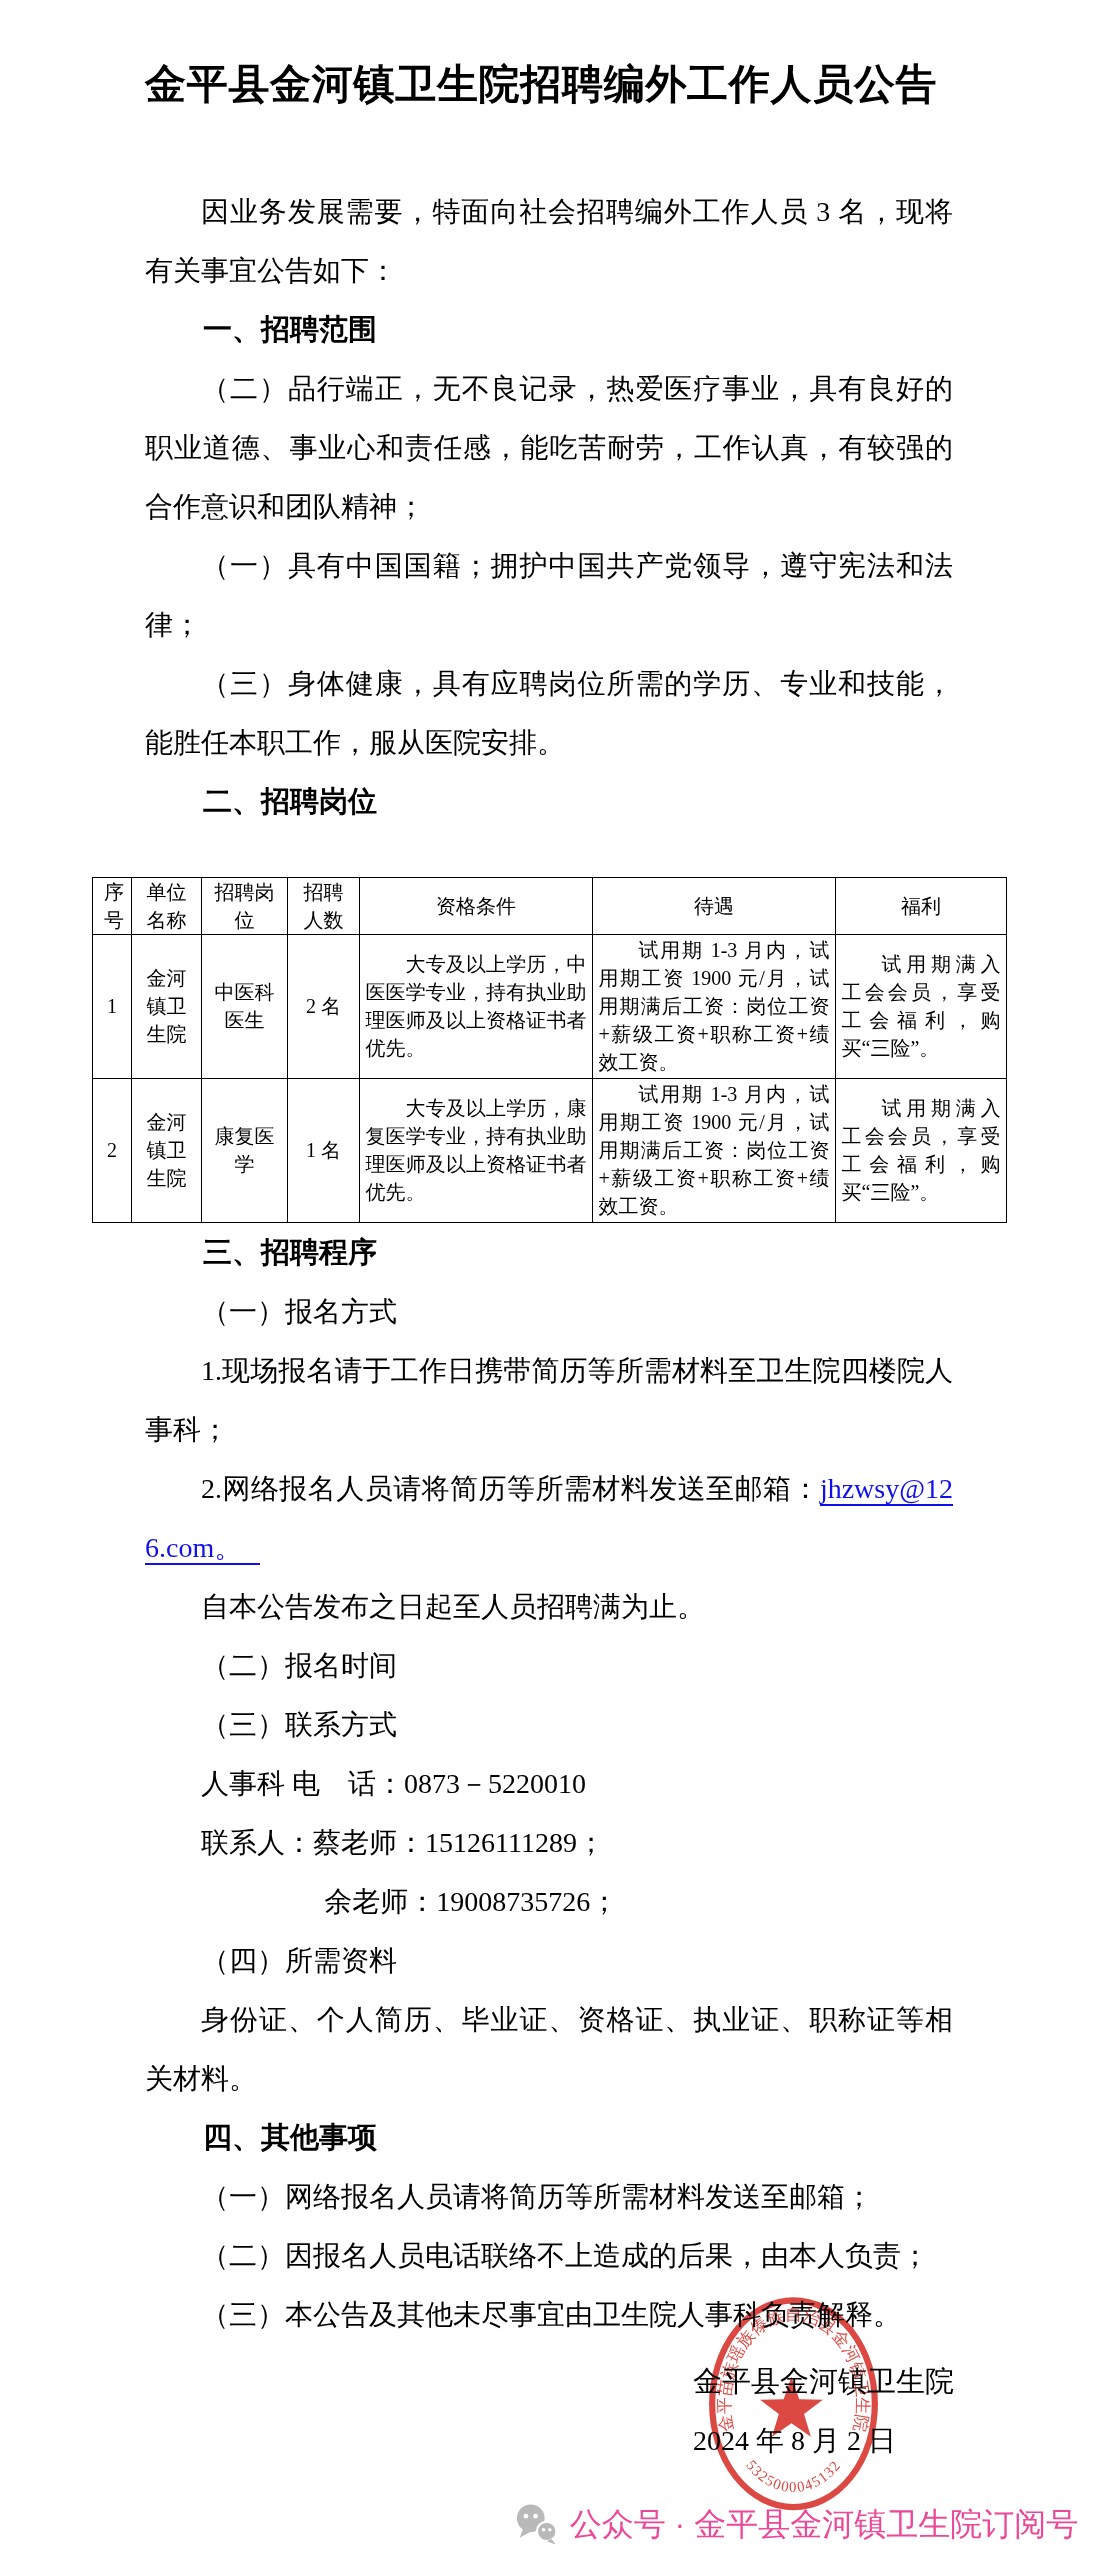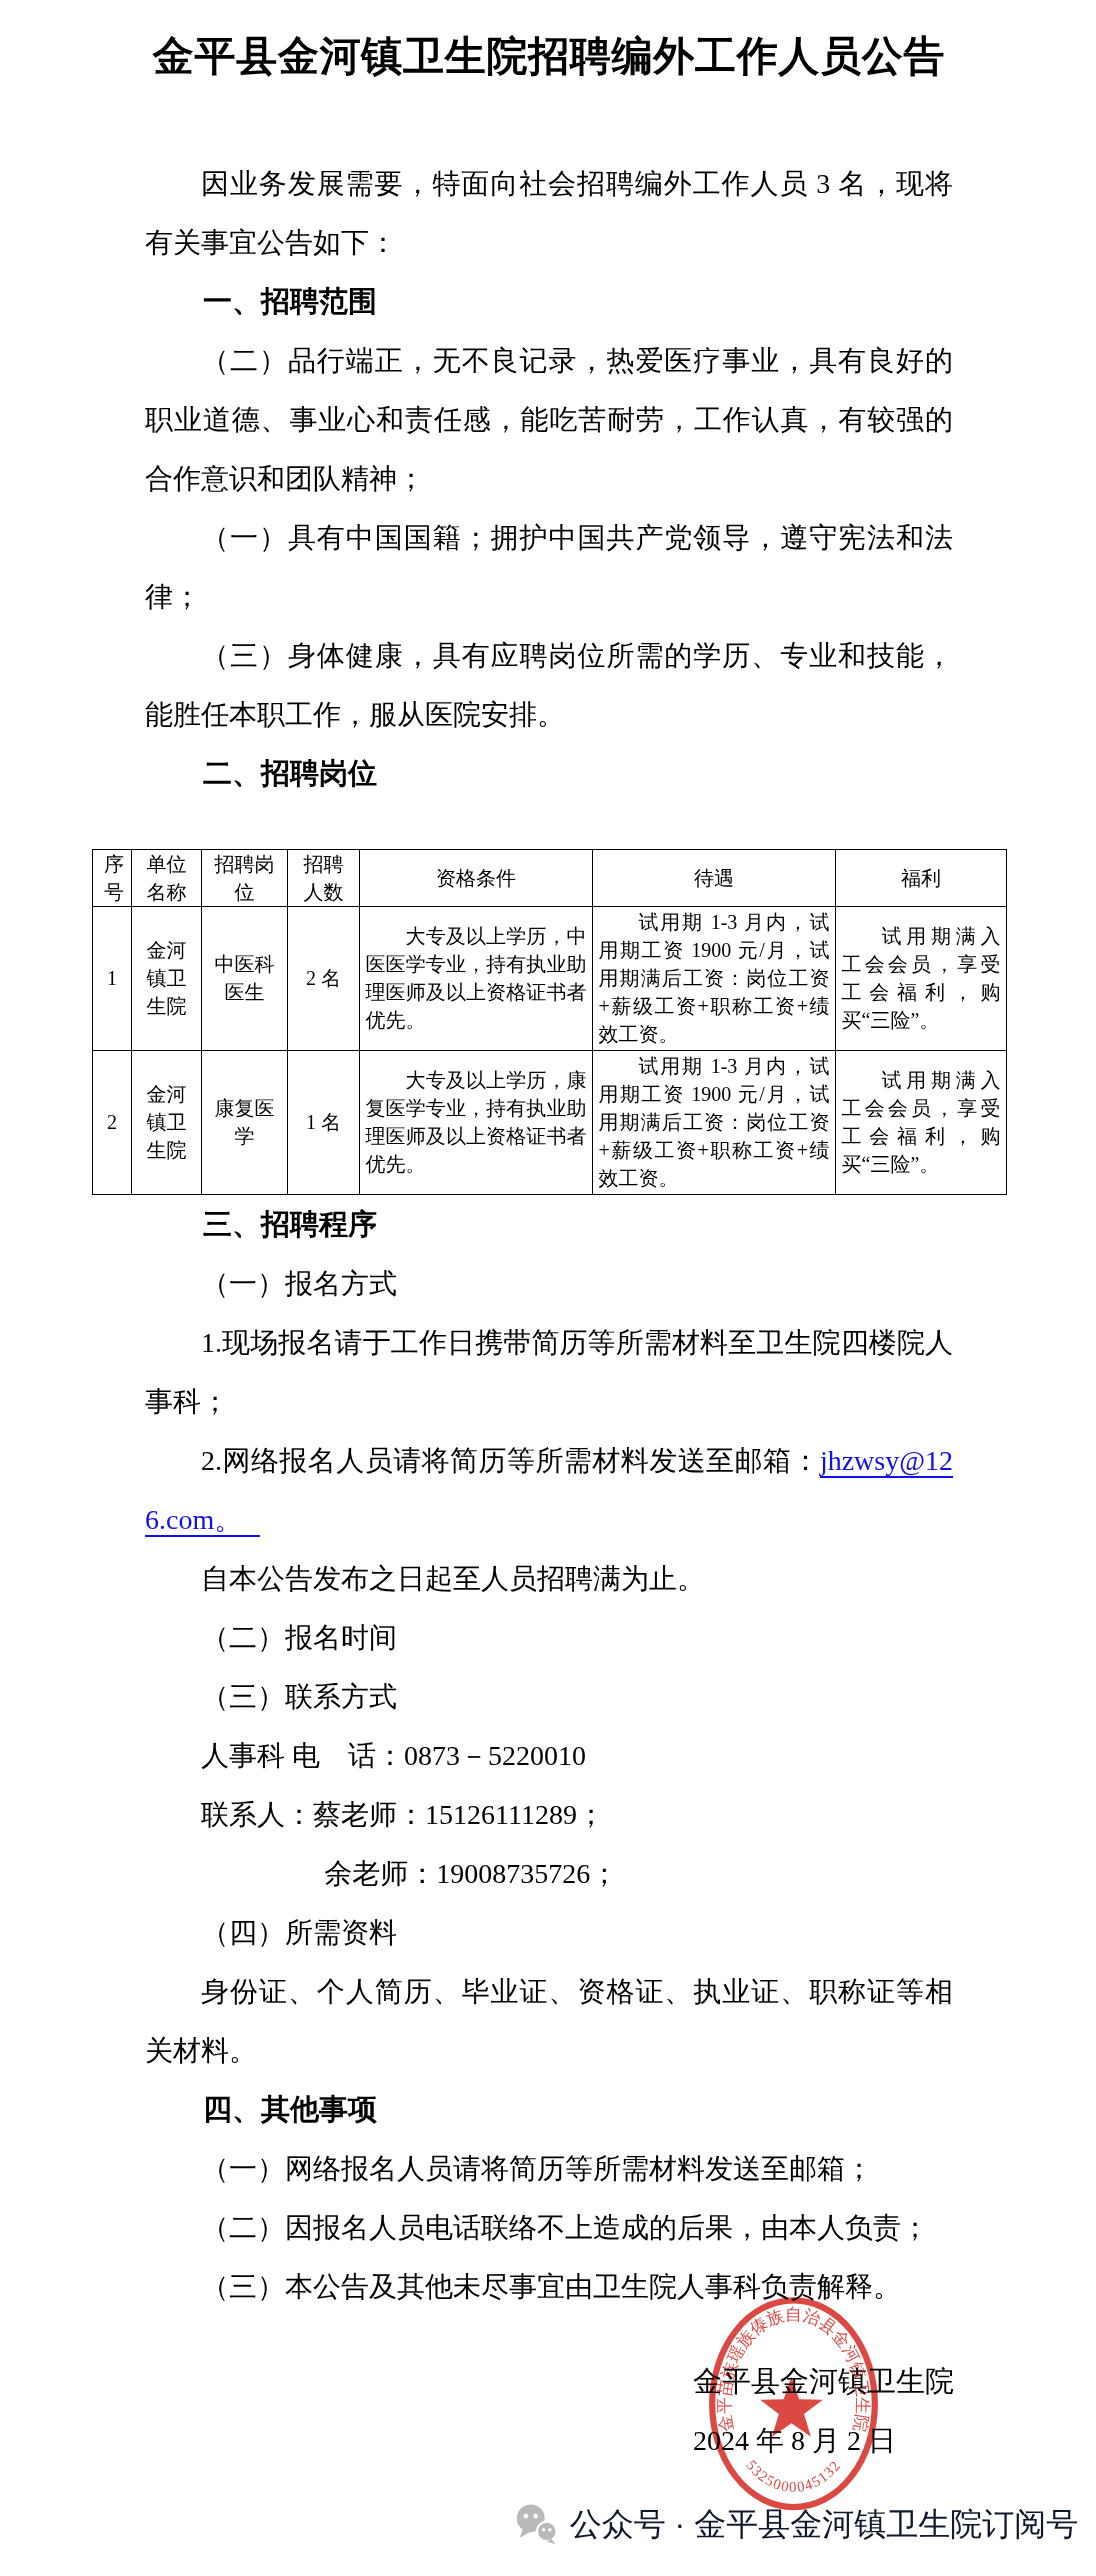--- a/index.html
+++ b/index.html
@@ -1,20 +1,20 @@
 <!DOCTYPE html>
 <html style="font-size:11px"><head>
 <meta charset="utf-8">
 <style>
   html,body{margin:0;padding:0;background:#ffffff;}
   .page{position:relative;width:1097px;height:2576px;background:#ffffff;overflow:hidden;
         font-family:"Liberation Serif","DejaVu Serif",serif;color:#000;}
   .doc{position:absolute;left:145px;top:0;width:808px;}
-  .title{margin:0;padding-top:33px;font-family:"Liberation Sans","DejaVu Sans",sans-serif;
-         font-weight:700;font-size:41px;line-height:46px;text-align:center;letter-spacing:0.7px;}
+  .title{margin:0;padding-top:61px;font-family:"Liberation Sans","DejaVu Sans",sans-serif;
+         font-weight:700;font-size:41px;line-height:46px;text-align:left;letter-spacing:0.7px;}
   p.body{margin:0;font-size:28px;line-height:59px;text-align:justify;text-justify:inter-character;
          text-indent:2em;word-break:break-all;}
   p.first{margin-top:75px;}
   p.heading{margin:0;font-family:"Liberation Sans","DejaVu Sans",sans-serif;font-weight:700;
             font-size:29px;line-height:59px;text-indent:2em;}
   p.indent64{text-indent:6.4em;}
   .h3gap{margin-top:7px;}
   a.email{color:#1010ee;text-decoration:none;border-bottom:2.8px solid #1010ee;padding-right:18px;}
   table.recruit{border-collapse:collapse;table-layout:fixed;width:913px;margin-left:-53px;
                 margin-top:46px;font-size:20px;line-height:28px;}
@@ -30,21 +30,21 @@
   .sig-date{font-size:28px;line-height:59px;}
   .seal{position:absolute;left:697px;top:2289px;width:193px;height:235px;opacity:.92;
         mix-blend-mode:multiply;}
   .seal .ring{fill:none;stroke:#d93832;stroke-width:9px;}
   .seal .star{fill:#d93832;}
   .seal text{fill:#d93832;}
   .sealtext{font-size:24.5px;font-family:"Liberation Serif","DejaVu Serif",serif;}
   .sealnum{font-size:21.5px;letter-spacing:2px;font-family:"Liberation Serif","DejaVu Serif",serif;}
   .footer{position:absolute;left:514px;top:2501px;display:flex;align-items:center;gap:9.7px;}
   .footer-text{font-family:"Liberation Sans","DejaVu Sans",sans-serif;font-size:32px;
-               color:#0f172a;white-space:nowrap;line-height:46px;}
+               color:#ec4899;white-space:nowrap;line-height:46px;}
   .wicon{fill:#b9b9b9;}
 </style>
 </head>
 <body>
 
 <div class="page">
   <div class="doc">
     <h1 class="title">金平县金河镇卫生院招聘编外工作人员公告</h1>
 
     <p class="body first">因业务发展需要，特面向社会招聘编外工作人员 3 名，现将有关事宜公告如下：</p>

